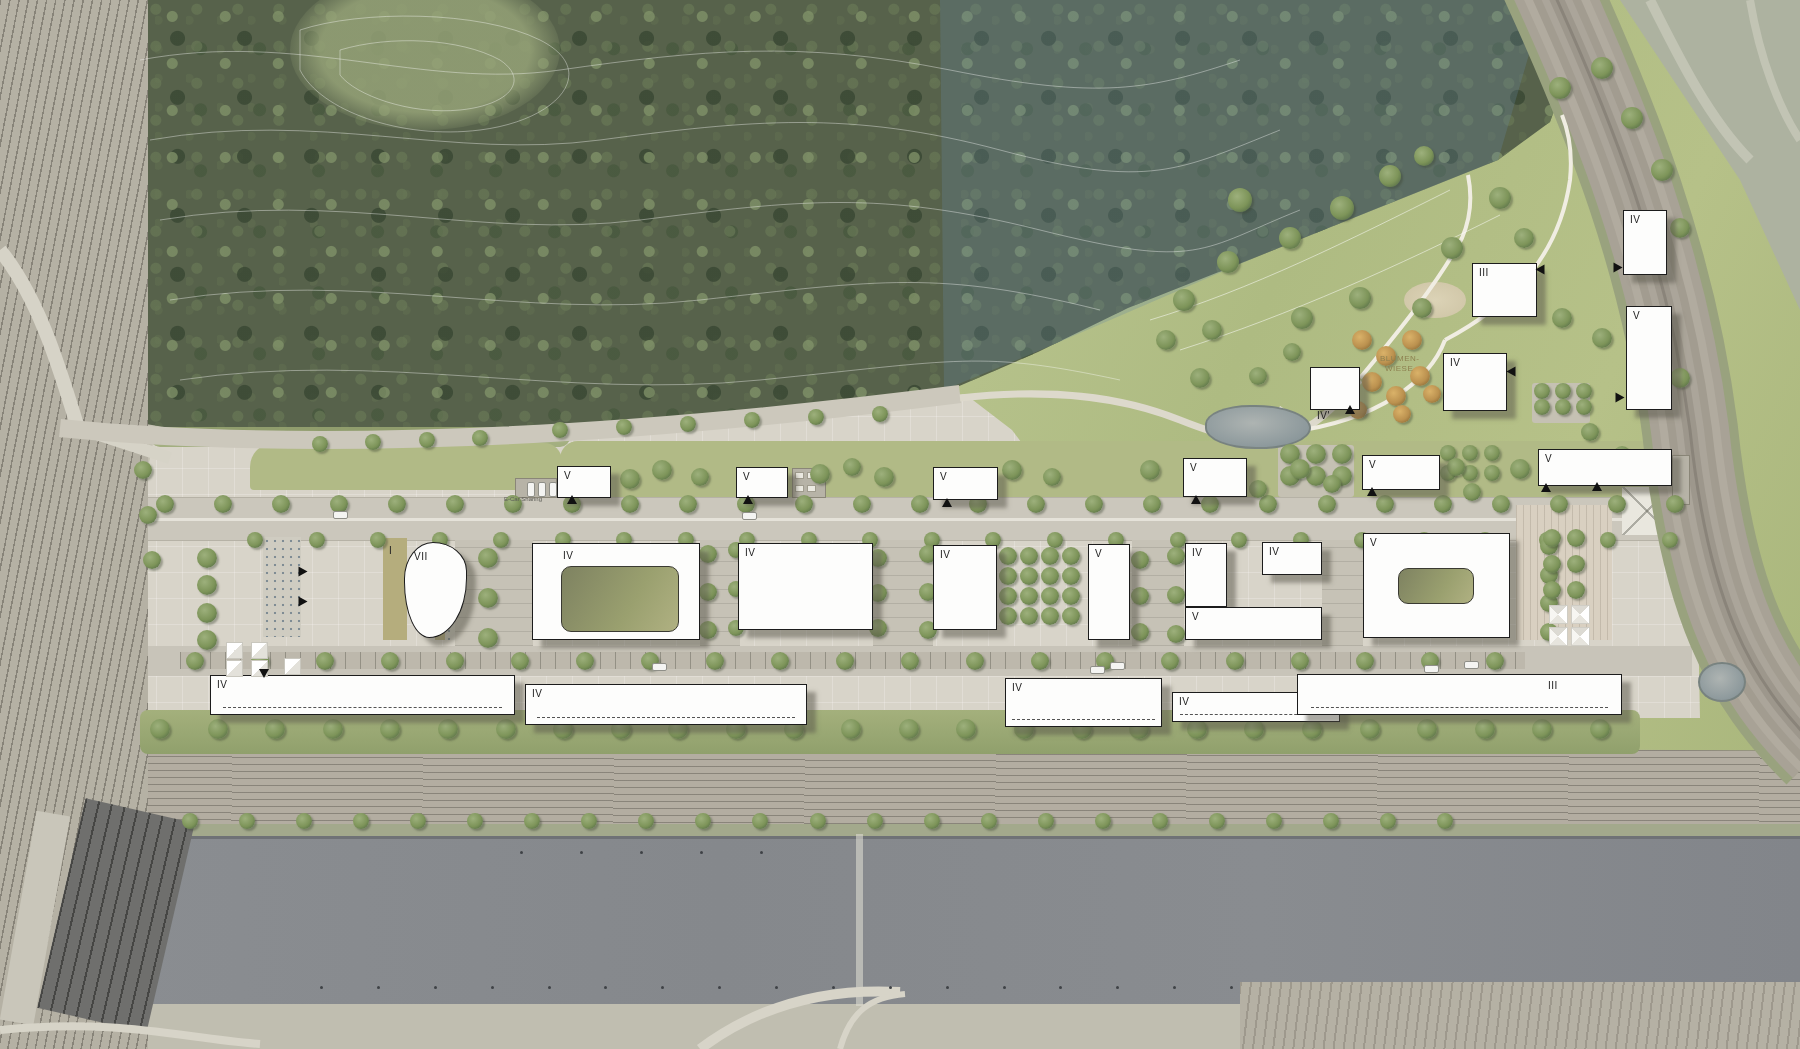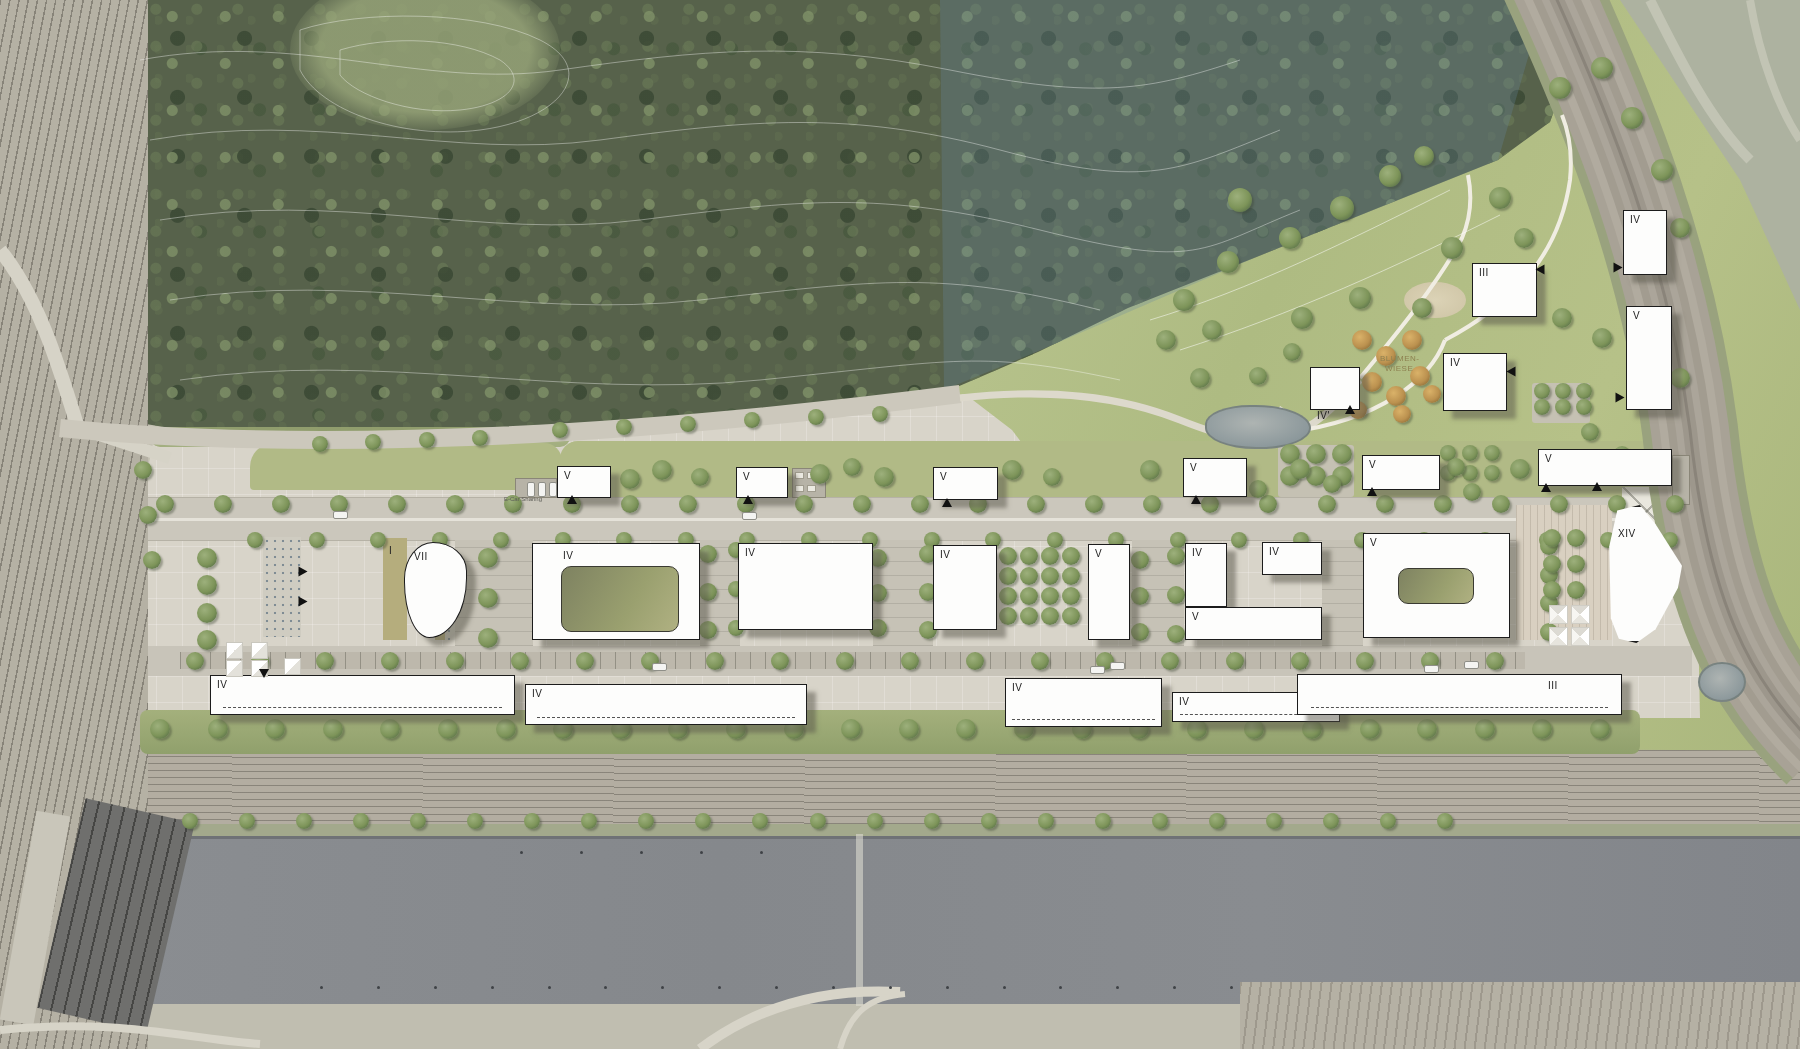--- a/index.html
+++ b/index.html
@@ -486,23 +486,20 @@
     <div class="bldg" style="left: 1262px; top: 542px; width: 60px; height: 33px;">
       <span class="lbl" style="position: absolute; left: 6px; top: 4px;">IV</span>
     </div>
     <div class="bldg" style="left: 1185px; top: 607px; width: 137px; height: 33px;">
       <span class="lbl" style="position: absolute; left: 6px; top: 4px;">V</span>
     </div>
     <div class="bldg" style="left: 1363px; top: 533px; width: 147px; height: 105px;">
       <div class="court" style="position: absolute; left: 34px; top: 34px; width: 76px; height: 36px; border-radius: 10px;"></div>
       <span class="lbl" style="position: absolute; left: 6px; top: 4px;">V</span>
     </div>
-    <div class="bldg xiv" style="left: 1606px; top: 505px; width: 80px; height: 138px;">
-      <span class="lbl" style="position: absolute; left: 12px; top: 24px;">XIV</span>
-    </div>
     <div class="bldg" style="left: 532px; top: 543px; width: 168px; height: 97px;">
       <div class="court" style="position: absolute; left: 28px; top: 22px; width: 118px; height: 66px; border-radius: 10px;"></div>
       <span class="lbl" style="position: absolute; left: 30px; top: 7px;">IV</span>
     </div>
     <div class="bldg" style="left: 738px; top: 543px; width: 135px; height: 87px;">
       <span class="lbl" style="position: absolute; left: 6px; top: 4px;">IV</span>
     </div>
     <div class="bldg" style="left: 933px; top: 545px; width: 64px; height: 85px;">
       <span class="lbl" style="position: absolute; left: 6px; top: 4px;">IV</span>
     </div>

